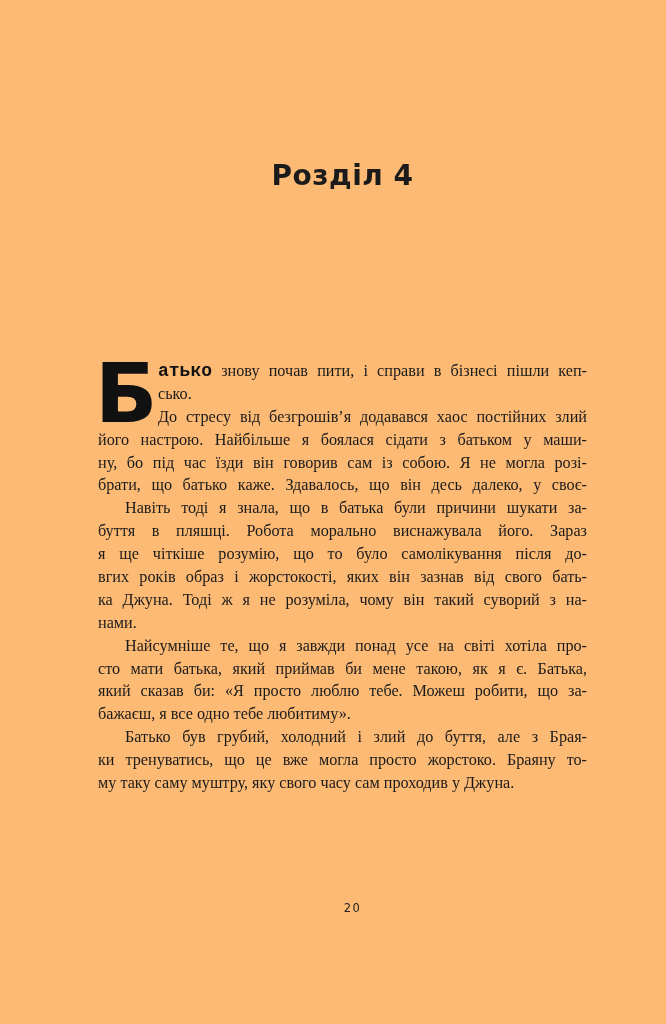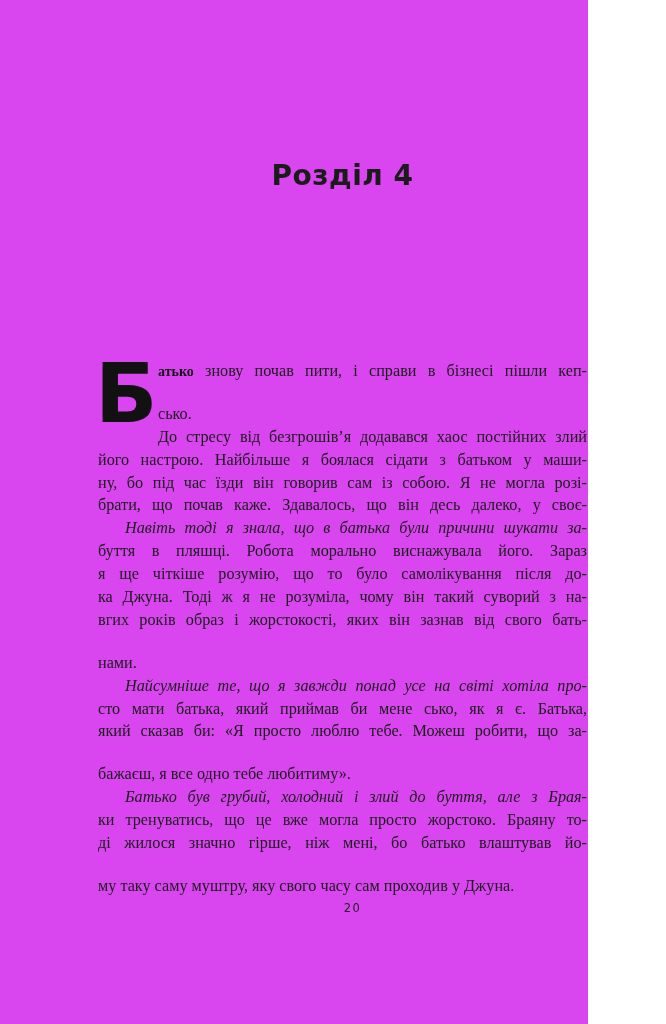--- a/index.html
+++ b/index.html
@@ -2,23 +2,23 @@
 <html lang="uk"><head>
 <meta charset="utf-8">
 <style>
   html, body {
     margin: 0;
     padding: 0;
     background: #ffffff;
   }
   .page {
     position: relative;
-    width: 588px;
+    width: 666px;
     height: 1024px;
-    background: #d946ef;
+    background: #fdba74;
     overflow: hidden;
     font-family: "Liberation Serif", serif;
   }
   .chapter-title {
     position: absolute;
     left: 98px;
     top: 161px;
     width: 489px;
     margin: 0;
     text-align: center;
@@ -50,34 +50,32 @@
   .line {
     height: 22.9px;
     line-height: 22.9px;
     text-align: justify;
     text-align-last: justify;
     -moz-text-align-last: justify;
     white-space: normal;
   }
   .line.lastline {
     text-align-last: left;
-    margin-top: 20px;
     -moz-text-align-last: left;
   }
   .line.beside {
     padding-left: 60px;
   }
   .line.indent {
     text-indent: 27px;
-    font-style: italic;
   }
   .lead {
-    font-family: Liberation Serif, serif;
+    font-family: Liberation Mono, monospace;
     font-weight: 700;
-    font-size: 14px;
+    font-size: 18px;
     color: #111111;
   }
   .page-number {
     position: absolute;
     left: 108px;
     top: 901px;
     width: 489px;
     text-align: center;
     font-family: "DejaVu Sans", sans-serif;
     font-size: 11.5px;
@@ -93,32 +91,31 @@
   <h1 class="chapter-title">Розділ 4</h1>
 
   <div class="text-block">
     <span class="dropcap">Б</span>
     <div id="paragraphs">
         <div class="line beside"><span class="lead">атько</span> знову почав пити, і справи в бізнесі пішли кеп-</div>
         <div class="line beside lastline">сько.</div>
         <div class="line beside">До стресу від безгрошів’я додавався хаос постійних злий</div>
         <div class="line">його настрою. Найбільше я боялася сідати з батьком у маши-</div>
         <div class="line">ну, бо під час їзди він говорив сам із собою. Я не могла розі-</div>
-        <div class="line">брати, що почав каже. Здавалось, що він десь далеко, у своє-</div>
+        <div class="line">брати, що батько каже. Здавалось, що він десь далеко, у своє-</div>
         <div class="line indent">Навіть тоді я знала, що в батька були причини шукати за-</div>
         <div class="line">буття в пляшці. Робота морально виснажувала його. Зараз</div>
         <div class="line">я ще чіткіше розумію, що то було самолікування після до-</div>
+        <div class="line">вгих років образ і жорстокості, яких він зазнав від свого бать-</div>
         <div class="line">ка Джуна. Тоді ж я не розуміла, чому він такий суворий з на-</div>
-        <div class="line">вгих років образ і жорстокості, яких він зазнав від свого бать-</div>
         <div class="line lastline">нами.</div>
         <div class="line indent">Найсумніше те, що я завжди понад усе на світі хотіла про-</div>
-        <div class="line">сто мати батька, який приймав би мене сько, як я є. Батька,</div>
+        <div class="line">сто мати батька, який приймав би мене такою, як я є. Батька,</div>
         <div class="line">який сказав би: «Я просто люблю тебе. Можеш робити, що за-</div>
         <div class="line lastline">бажаєш, я все одно тебе любитиму».</div>
         <div class="line indent">Батько був грубий, холодний і злий до буття, але з Брая-</div>
         <div class="line">ки тренуватись, що це вже могла просто жорстоко. Браяну то-</div>
-        <div class="line">ді жилося значно гірше, ніж мені, бо батько влаштував йо-</div>
         <div class="line lastline">му таку саму муштру, яку свого часу сам проходив у Джуна.</div>
       </div>
   </div>
 
   <div class="page-number">20</div>
 </div>
 
 </body></html>

